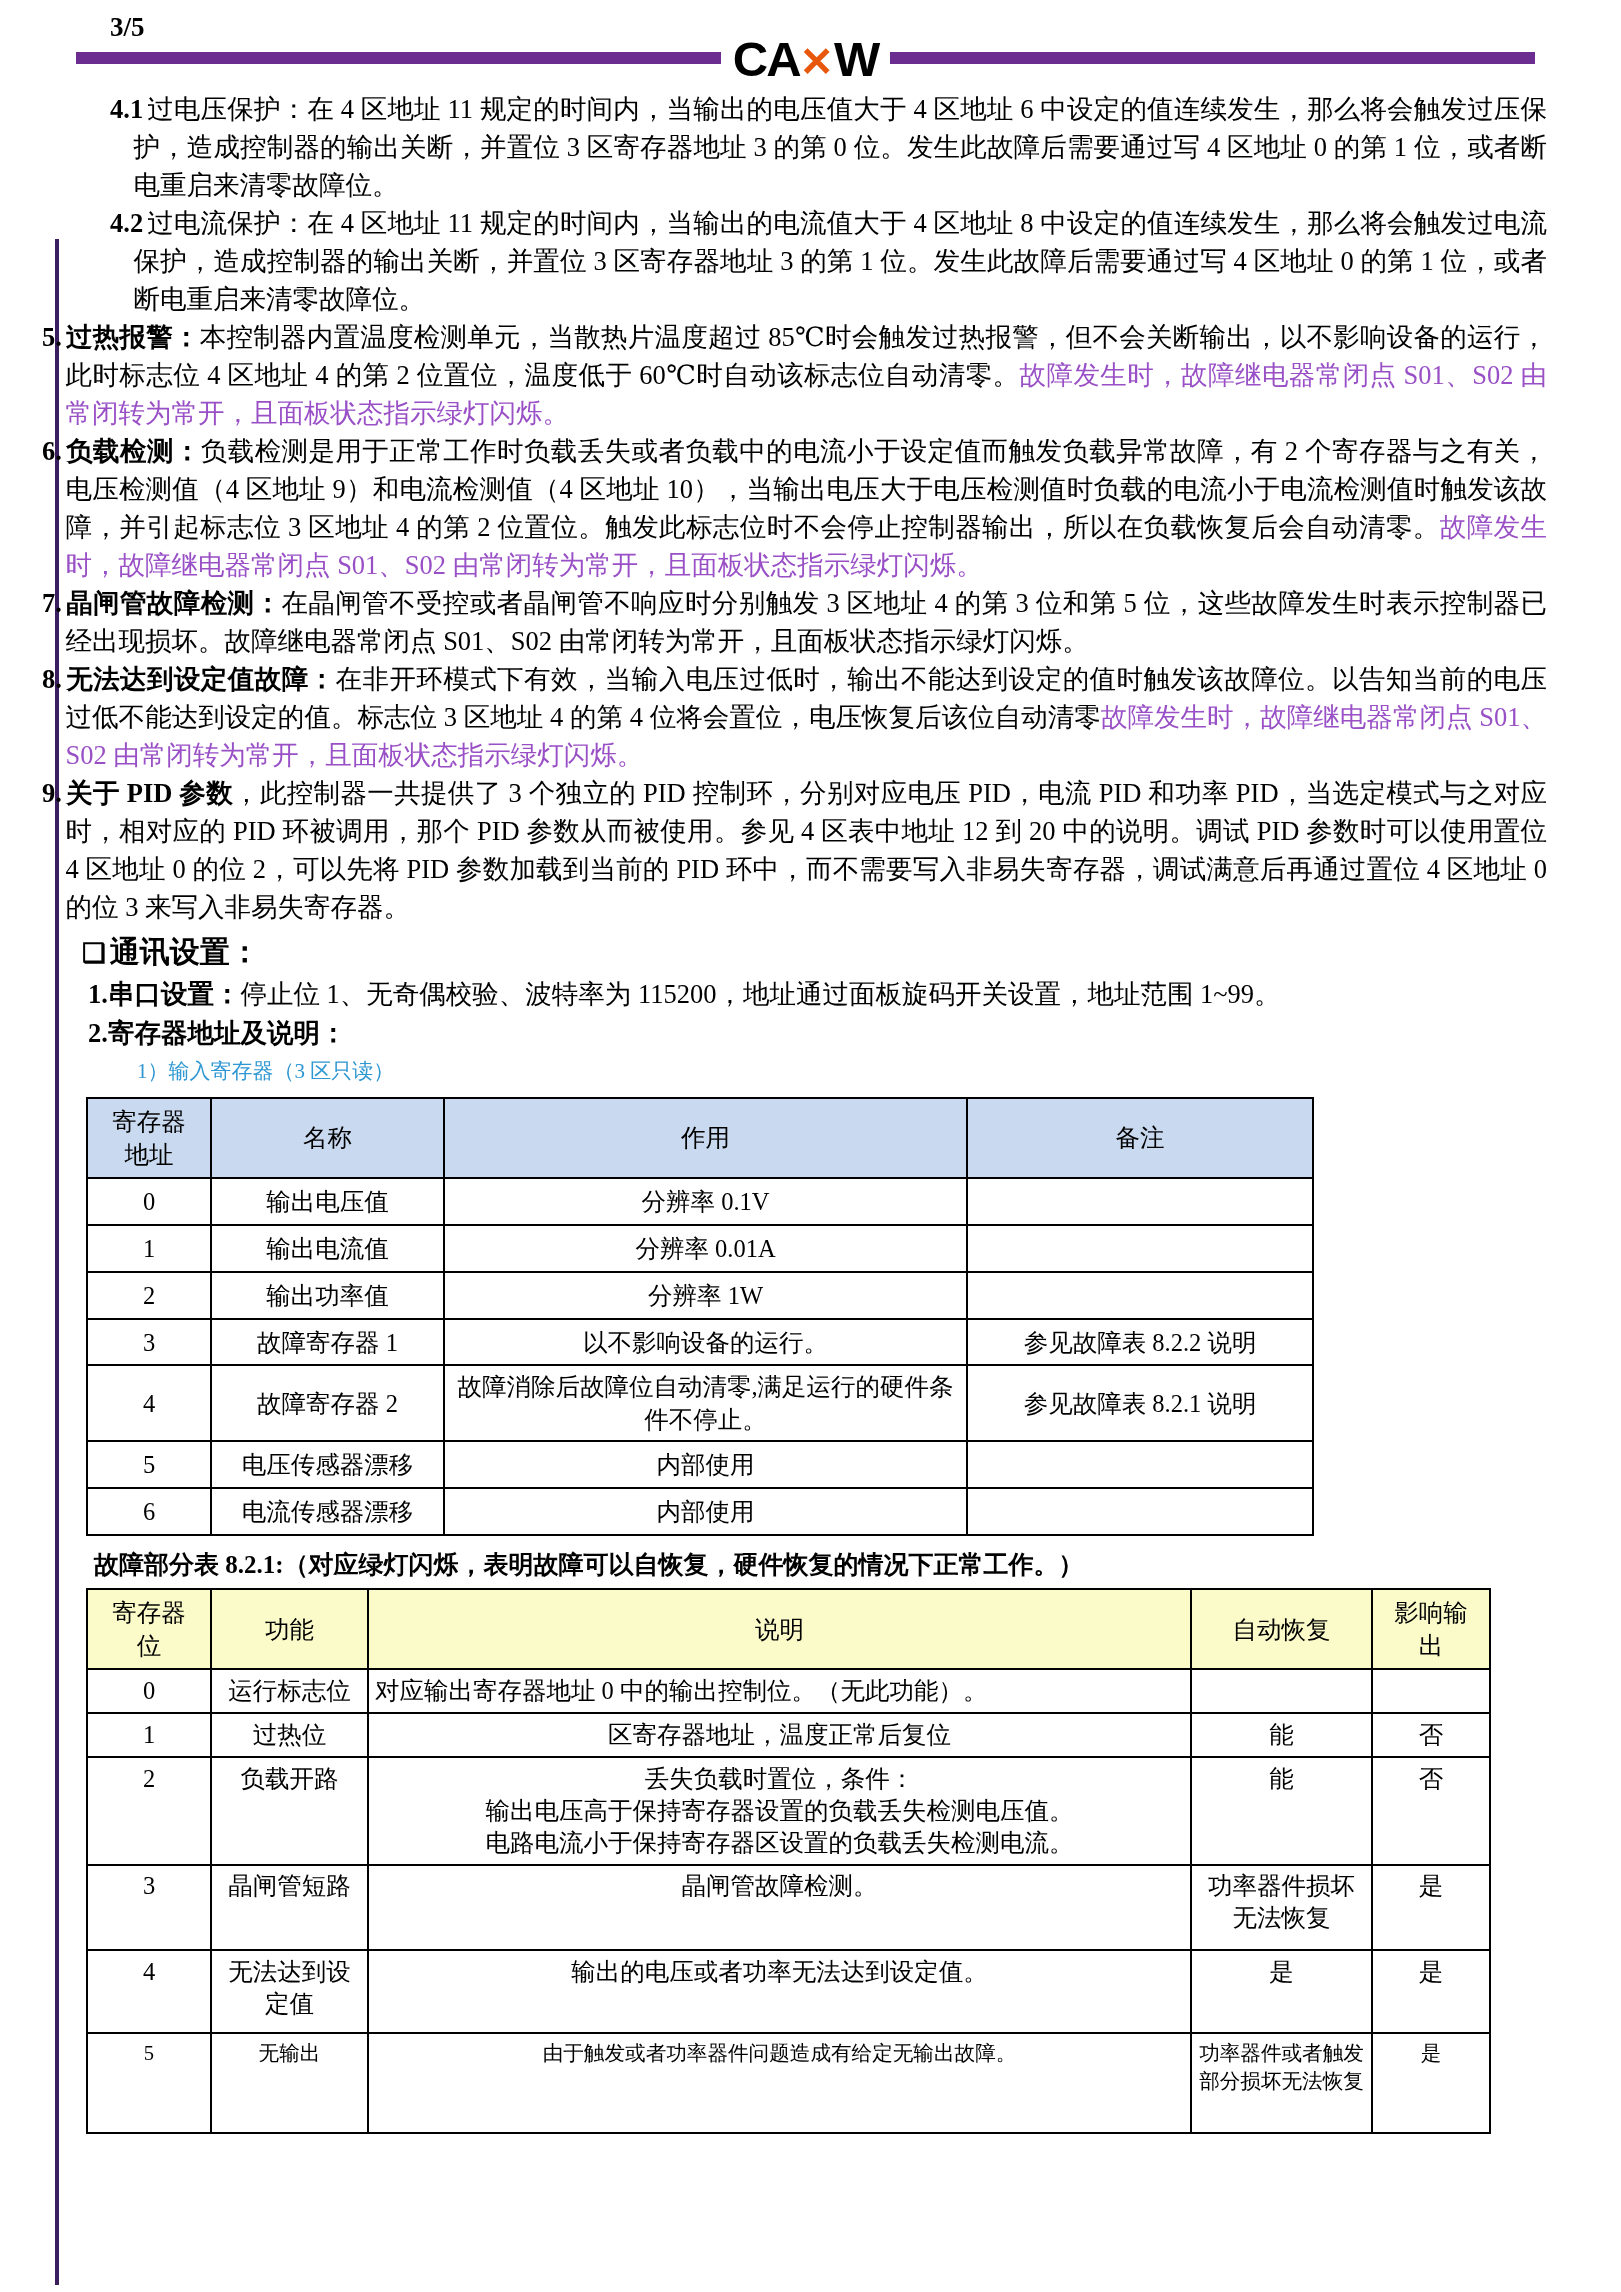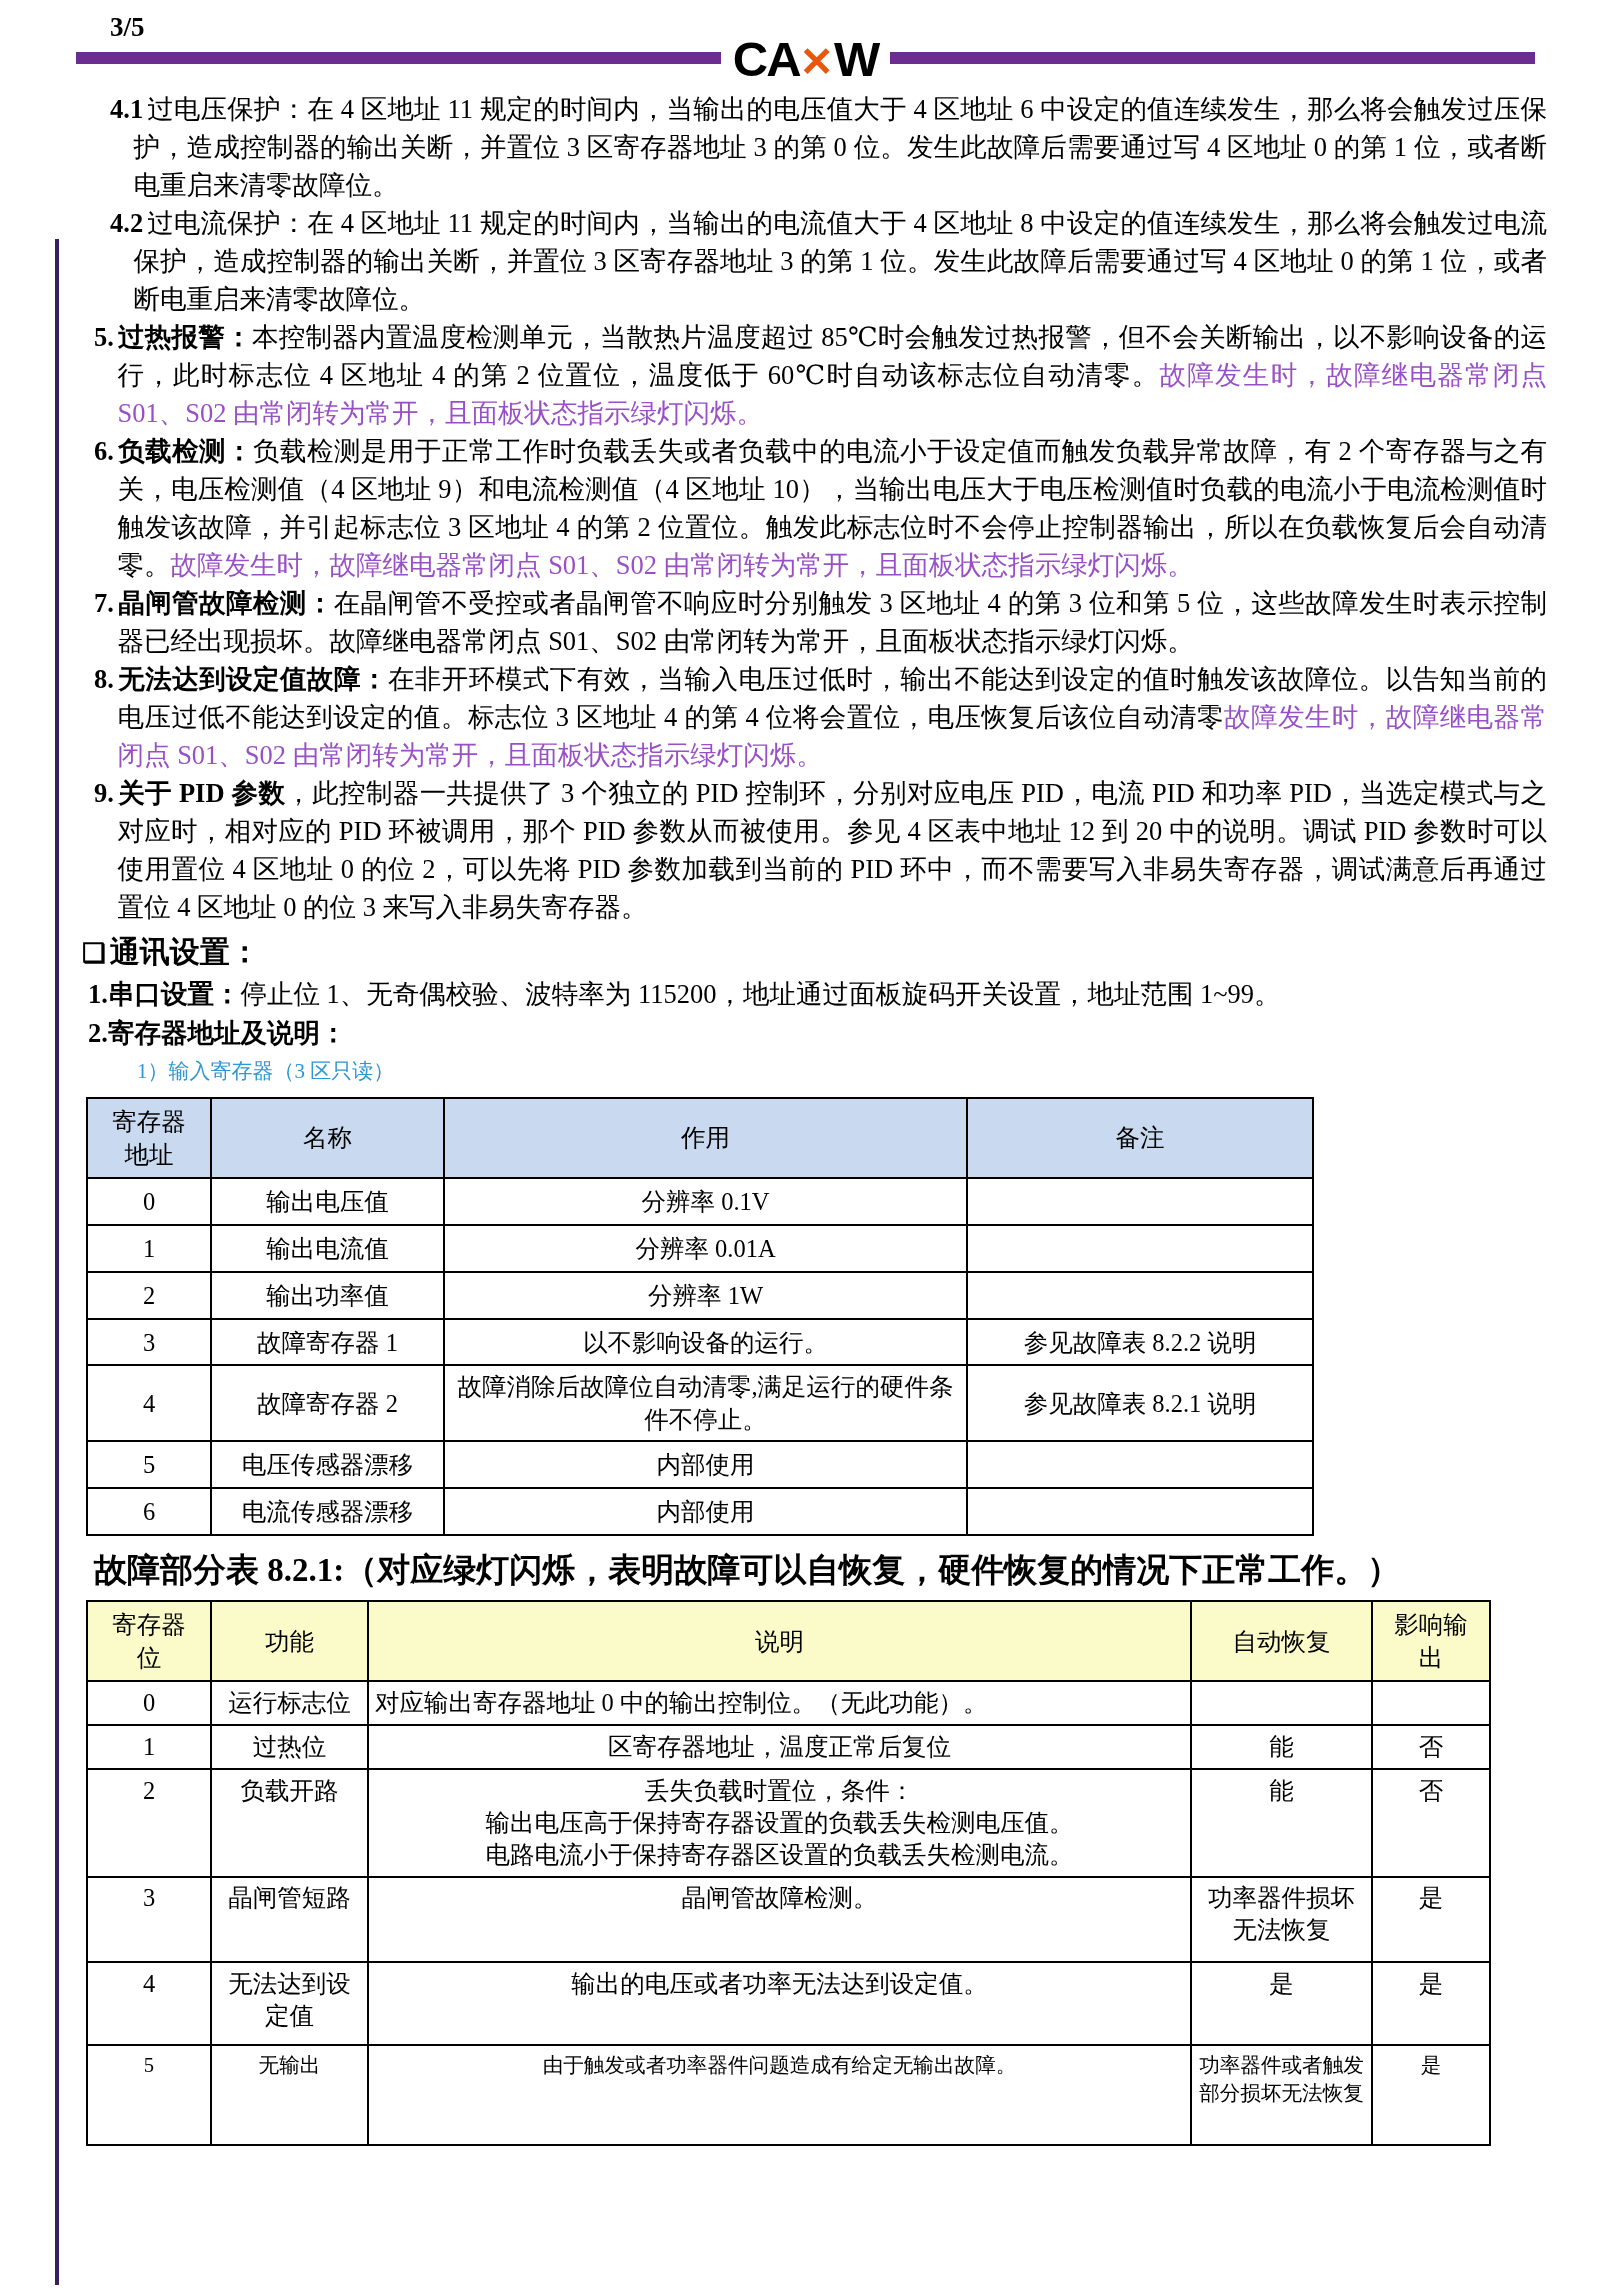--- a/index.html
+++ b/index.html
@@ -13,21 +13,21 @@
   .topbar .bar{height:12.7px;background:#6B2D90;flex:1;}
   .logo{
     margin:0 11.8px;font-family:Liberation Sans, sans-serif;
     font-weight:900;font-size:49px;line-height:1;letter-spacing:-2px;
     transform:translateY(2px);white-space:nowrap;
   }
   .logo .x{color:#E8580C;font-size:41px;letter-spacing:0;}
   .leftline{position:absolute;left:55px;top:239px;bottom:7.8px;width:3.9px;background:#3B1E5E;}
   .doc-body{position:absolute;top:90px;left:0;right:74px;}
   .para{
-    margin-left:94px;padding-left:23.5px;text-indent:-23.5px;
+    margin-left:42px;padding-left:23.5px;text-indent:-23.5px;
     font-size:26.5px;line-height:38px;text-align:justify;
   }
   .para.sub{margin-left:110px;}
   .para .num{font-weight:bold;margin-right:3.9px;}
   .para .label.bold{font-weight:bold;}
   .purple{color:#9950C6;}
   .comm-heading{margin:5.9px 0 2px 82px;font-size:30px;font-weight:bold;}
   .comm-heading .bullet{font-size:26.5px;margin-right:3.9px;}
   .comm-item{
     margin-left:88px;padding-left:25.5px;text-indent:-25.5px;
@@ -45,21 +45,21 @@
   #t1 th{background:#C9DAF0;height:71px;vertical-align:middle;}
   #t1 td{height:37px;vertical-align:middle;}
   #t2{width:1404px;margin-top:7.8px;}
   #t2 th{background:#FBFBC9;vertical-align:middle;padding:5.9px;}
   #t2 td{vertical-align:top;padding:4.9px 5.9px;line-height:32px;}
   #t2 tbody tr:nth-child(1) td:nth-child(3){text-align:left;}
   #t2 tbody tr:nth-child(3) td:nth-child(3){min-height:98px;}
   #t2 tbody tr:nth-child(4) td{height:74px;}
   #t2 tbody tr:nth-child(5) td{height:71px;}
   #t2 tbody tr:last-child td{font-size:20.6px;line-height:28px;height:88px;}
-  .fault-caption{margin:11.8px 0 5.9px 94px;font-size:33px;font-weight:bold;}
+  .fault-caption{margin:11.8px 0 5.9px 94px;font-size:25px;font-weight:bold;}
 </style>
 </head>
 <body>
 
 <div class="pagenum">3/5</div>
 
 <div class="topbar">
   <div class="bar"></div>
   <div class="logo"><span>CA</span><span class="x">✕</span><span>W</span></div>
   <div class="bar"></div>

